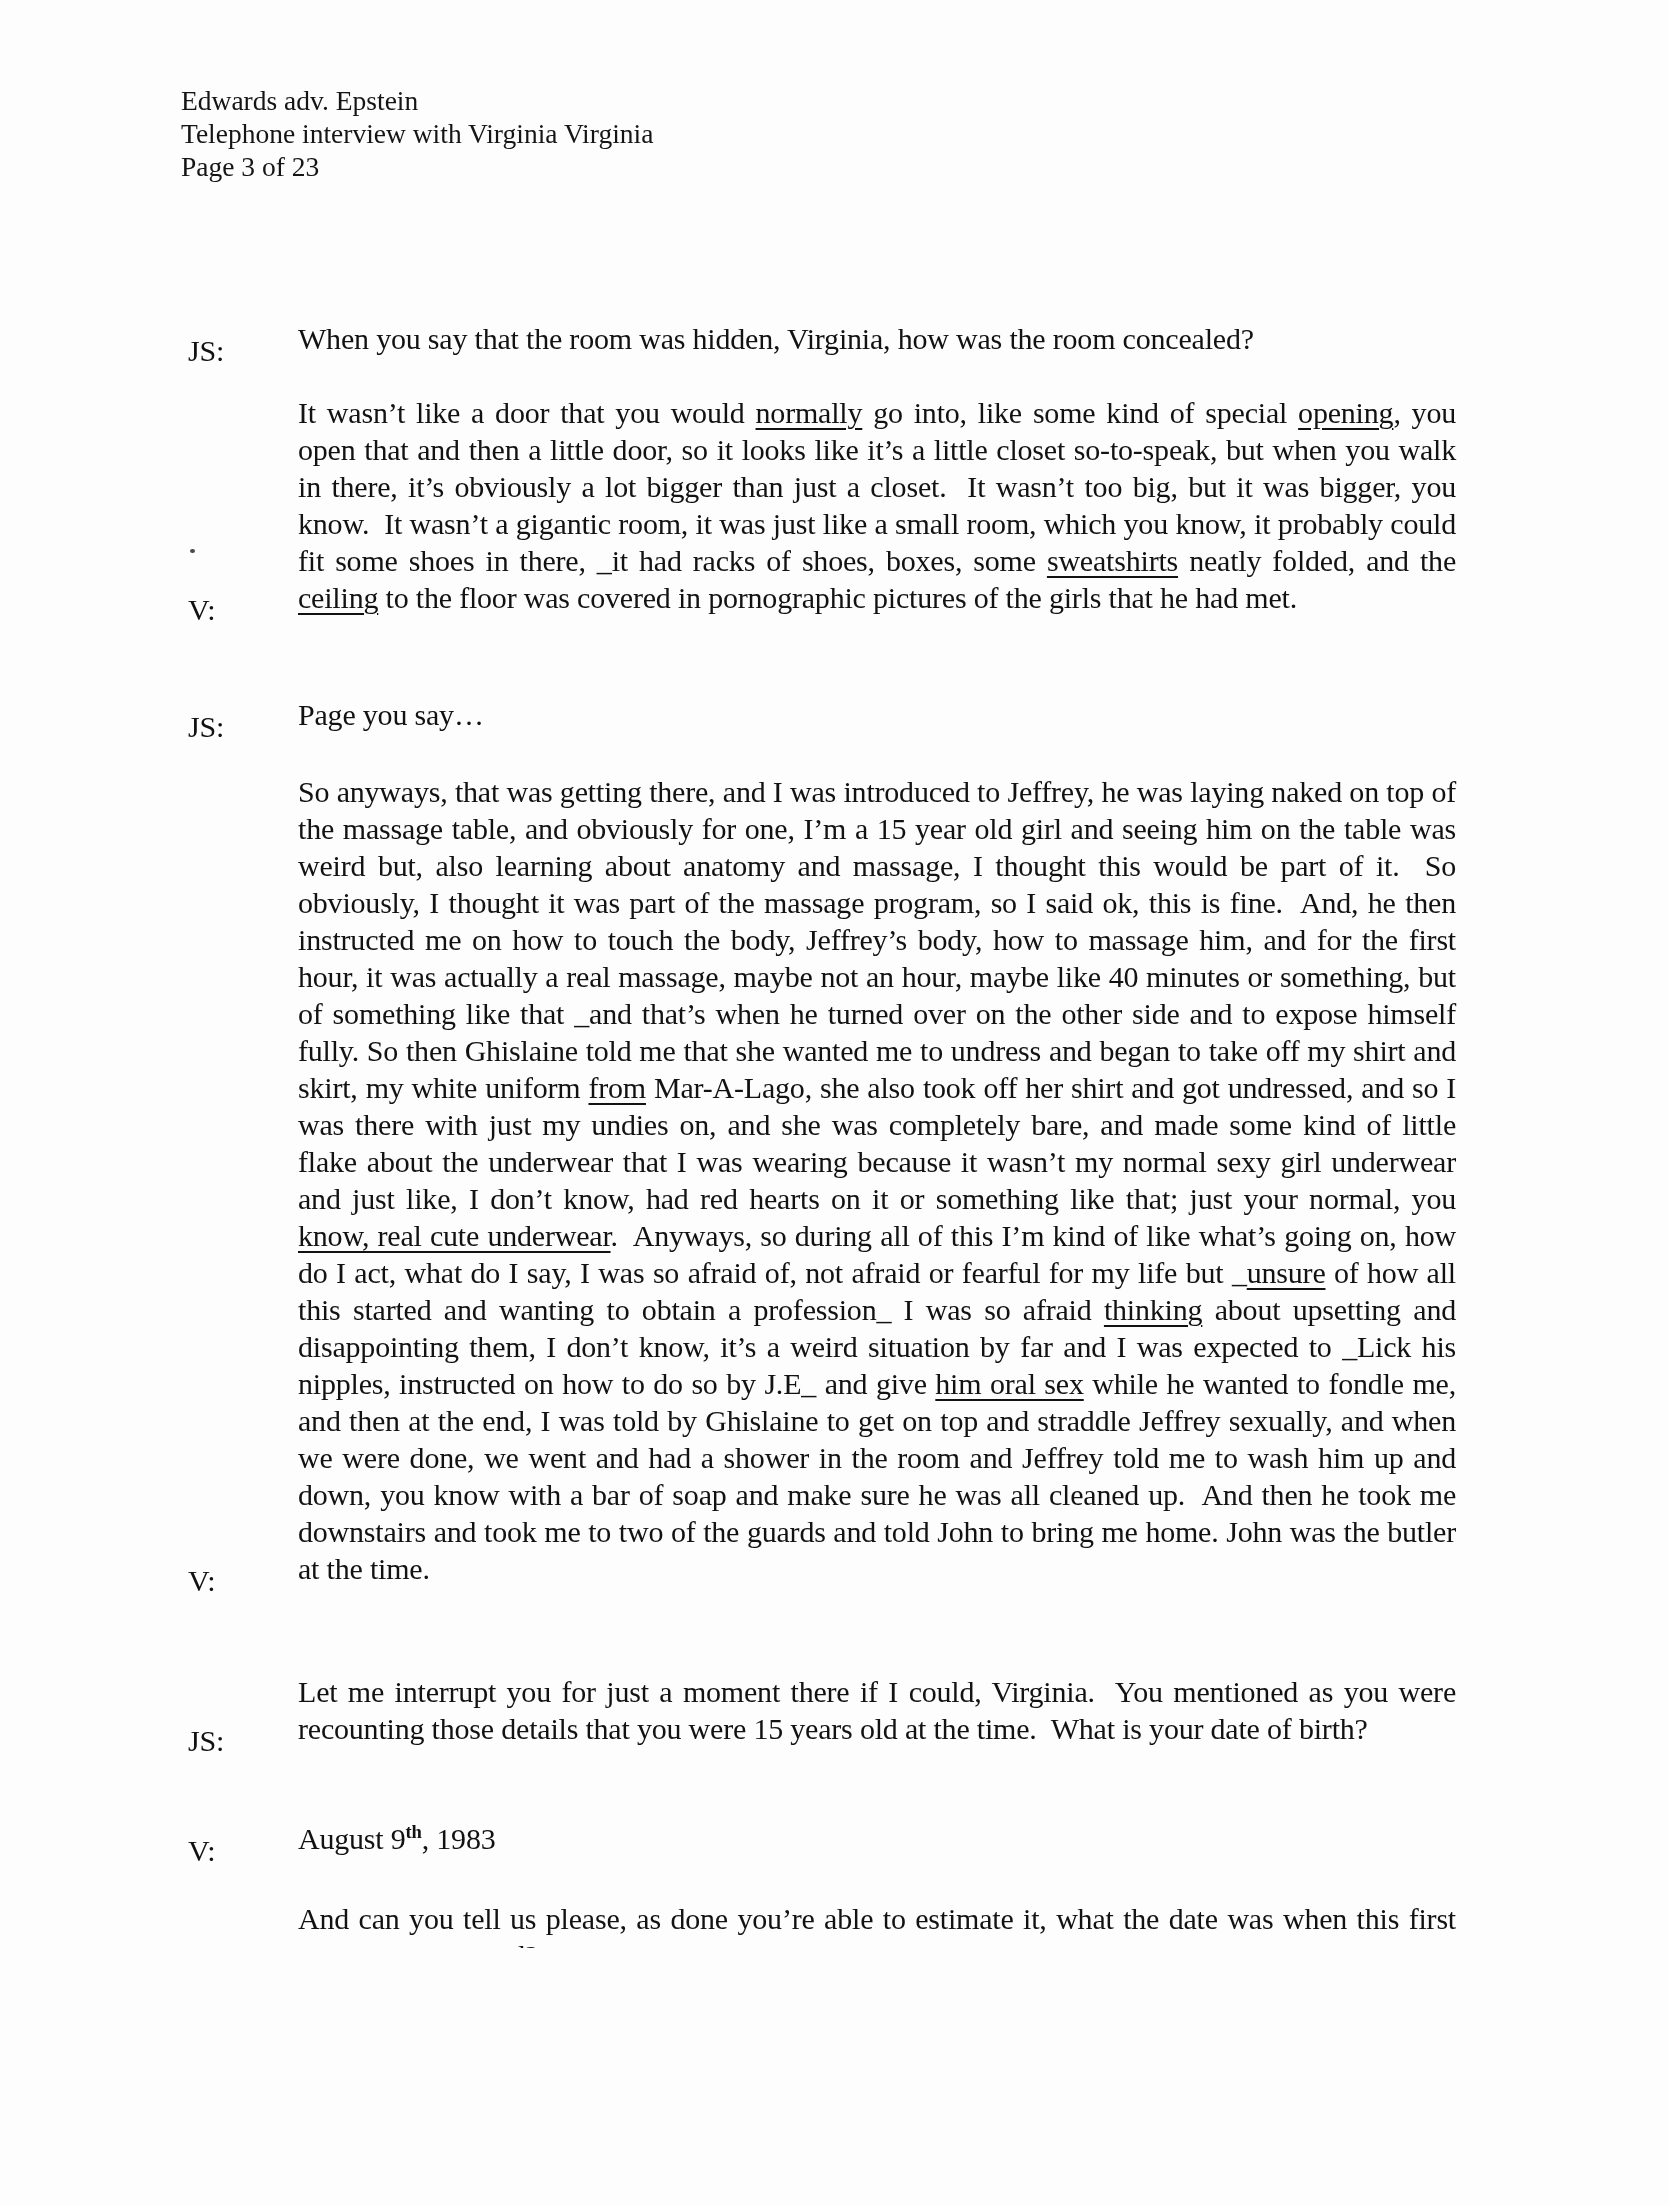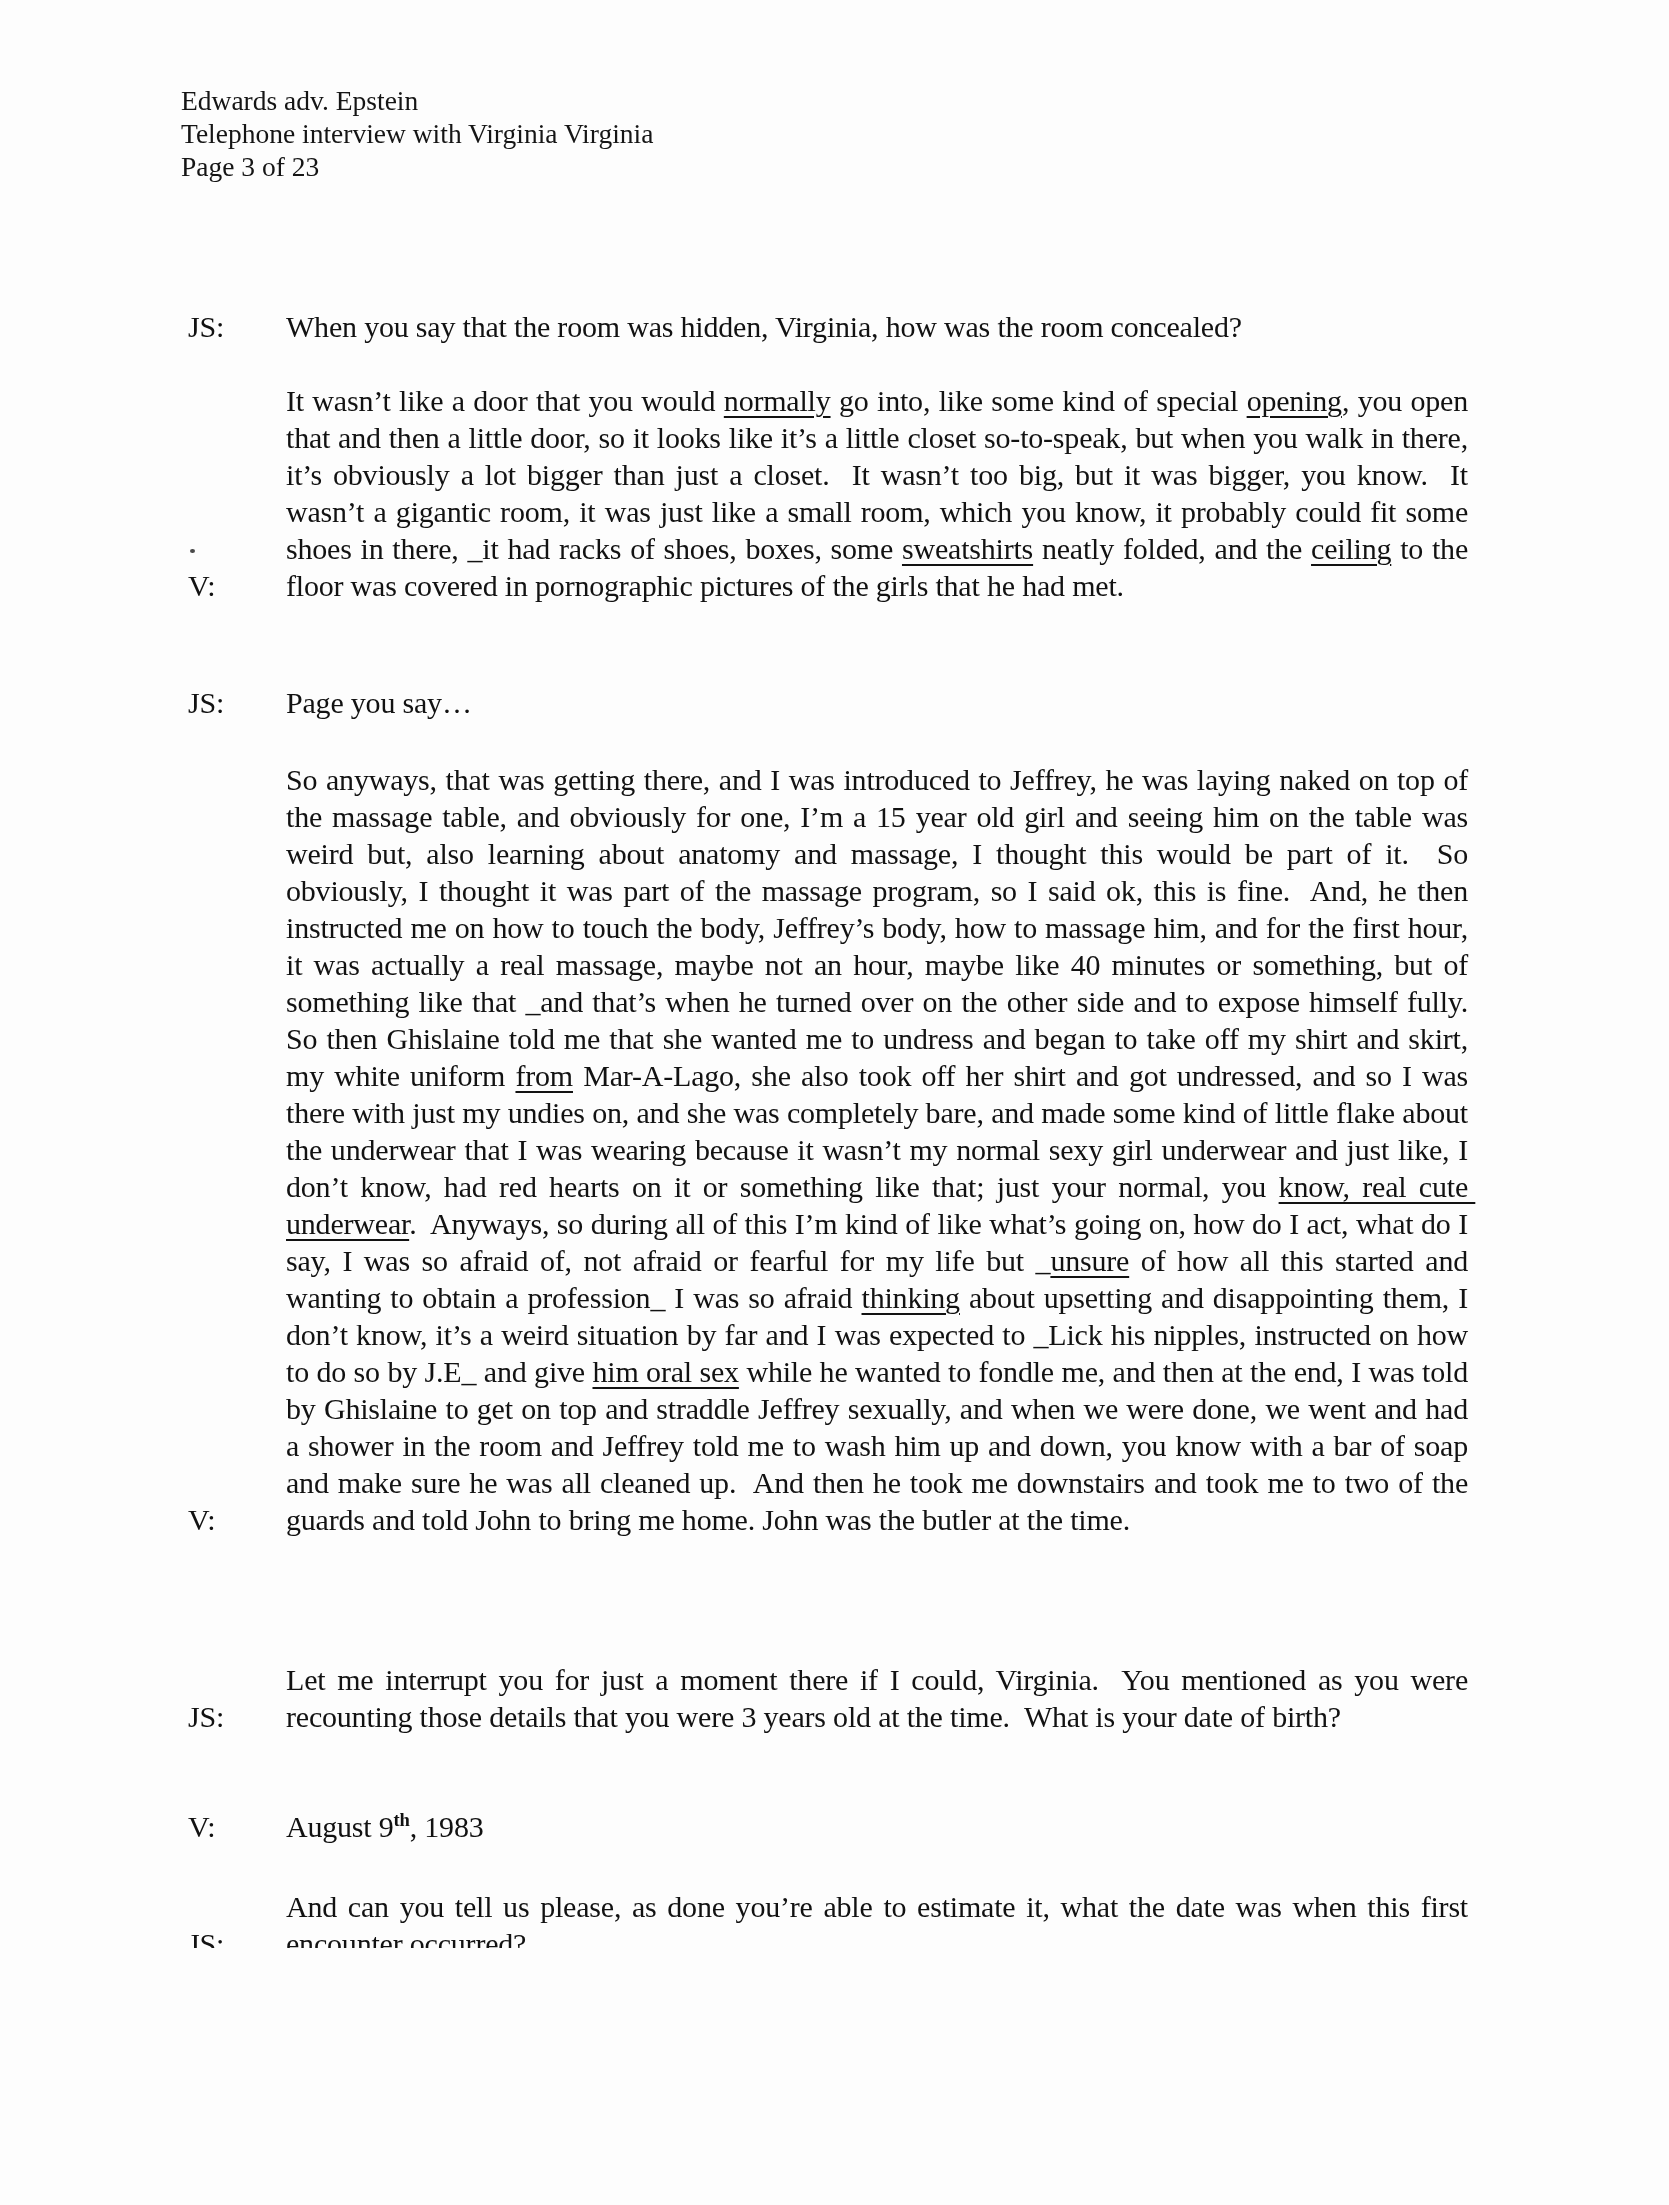--- a/index.html
+++ b/index.html
@@ -43,21 +43,21 @@
   .block:nth-child(6) { top: 1808px; }
   .block:nth-child(7) { top: 1888px; }
   .speaker {
     flex: 0 0 98px;
     width: 98px;
     font-size: 30px;
     line-height: 37px;
     letter-spacing: -0.2px;
   }
   .utterance {
-    margin: 0;
+    margin: 12px;
     width: 1182px;
     font-size: 30px;
     line-height: 37px;
     letter-spacing: -0.2px;
     text-align: justify;
     white-space: pre-wrap;
   }
   .utterance u {
     text-decoration-thickness: 2px;
     text-underline-offset: 5.2px;
@@ -115,21 +115,21 @@
     <p class="utterance">Page you say…</p>
   </div>
 
   <div class="block">
     <span class="speaker">V:</span>
     <p class="utterance">So anyways, that was getting there, and I was introduced to Jeffrey, he was laying naked on top of the massage table, and obviously for one, I’m a 15 year old girl and seeing him on the table was weird but, also learning about anatomy and massage, I thought this would be part of it.  So obviously, I thought it was part of the massage program, so I said ok, this is fine.  And, he then instructed me on how to touch the body, Jeffrey’s body, how to massage him, and for the first hour, it was actually a real massage, maybe not an hour, maybe like 40 minutes or something, but of something like that _and that’s when he turned over on the other side and to expose himself fully. So then Ghislaine told me that she wanted me to undress and began to take off my shirt and skirt, my white uniform <u>from</u> Mar-A-Lago, she also took off her shirt and got undressed, and so I was there with just my undies on, and she was completely bare, and made some kind of little flake about the underwear that I was wearing because it wasn’t my normal sexy girl underwear and just like, I don’t know, had red hearts on it or something like that; just your normal, you <u>know, real cute underwear</u>.  Anyways, so during all of this I’m kind of like what’s going on, how do I act, what do I say, I was so afraid of, not afraid or fearful for my life but _<u>unsure</u> of how all this started and wanting to obtain a profession_ I was so afraid <u>thinking</u> about upsetting and disappointing them, I don’t know, it’s a weird situation by far and I was expected to _Lick his nipples, instructed on how to do so by J.E_ and give <u>him oral sex</u> while he wanted to fondle me, and then at the end, I was told by Ghislaine to get on top and straddle Jeffrey sexually, and when we were done, we went and had a shower in the room and Jeffrey told me to wash him up and down, you know with a bar of soap and make sure he was all cleaned up.  And then he took me downstairs and took me to two of the guards and told John to bring me home. John was the butler at the time.</p>
   </div>
 
   <div class="block">
     <span class="speaker">JS:</span>
-    <p class="utterance">Let me interrupt you for just a moment there if I could, Virginia.  You mentioned as you were recounting those details that you were 3 years old at the time.  What is your date of birth?</p>
+    <p class="utterance">Let me interrupt you for just a moment there if I could, Virginia.  You mentioned as you were recounting those details that you were 15 years old at the time.  What is your date of birth?</p>
   </div>
 
   <div class="block">
     <span class="speaker">V:</span>
     <p class="utterance">August 9<sup>th</sup>, 1983</p>
   </div>
 
   <div class="block">
     <span class="speaker">JS:</span>
     <p class="utterance">And can you tell us please, as done you’re able to estimate it, what the date was when this first encounter occurred?</p>

